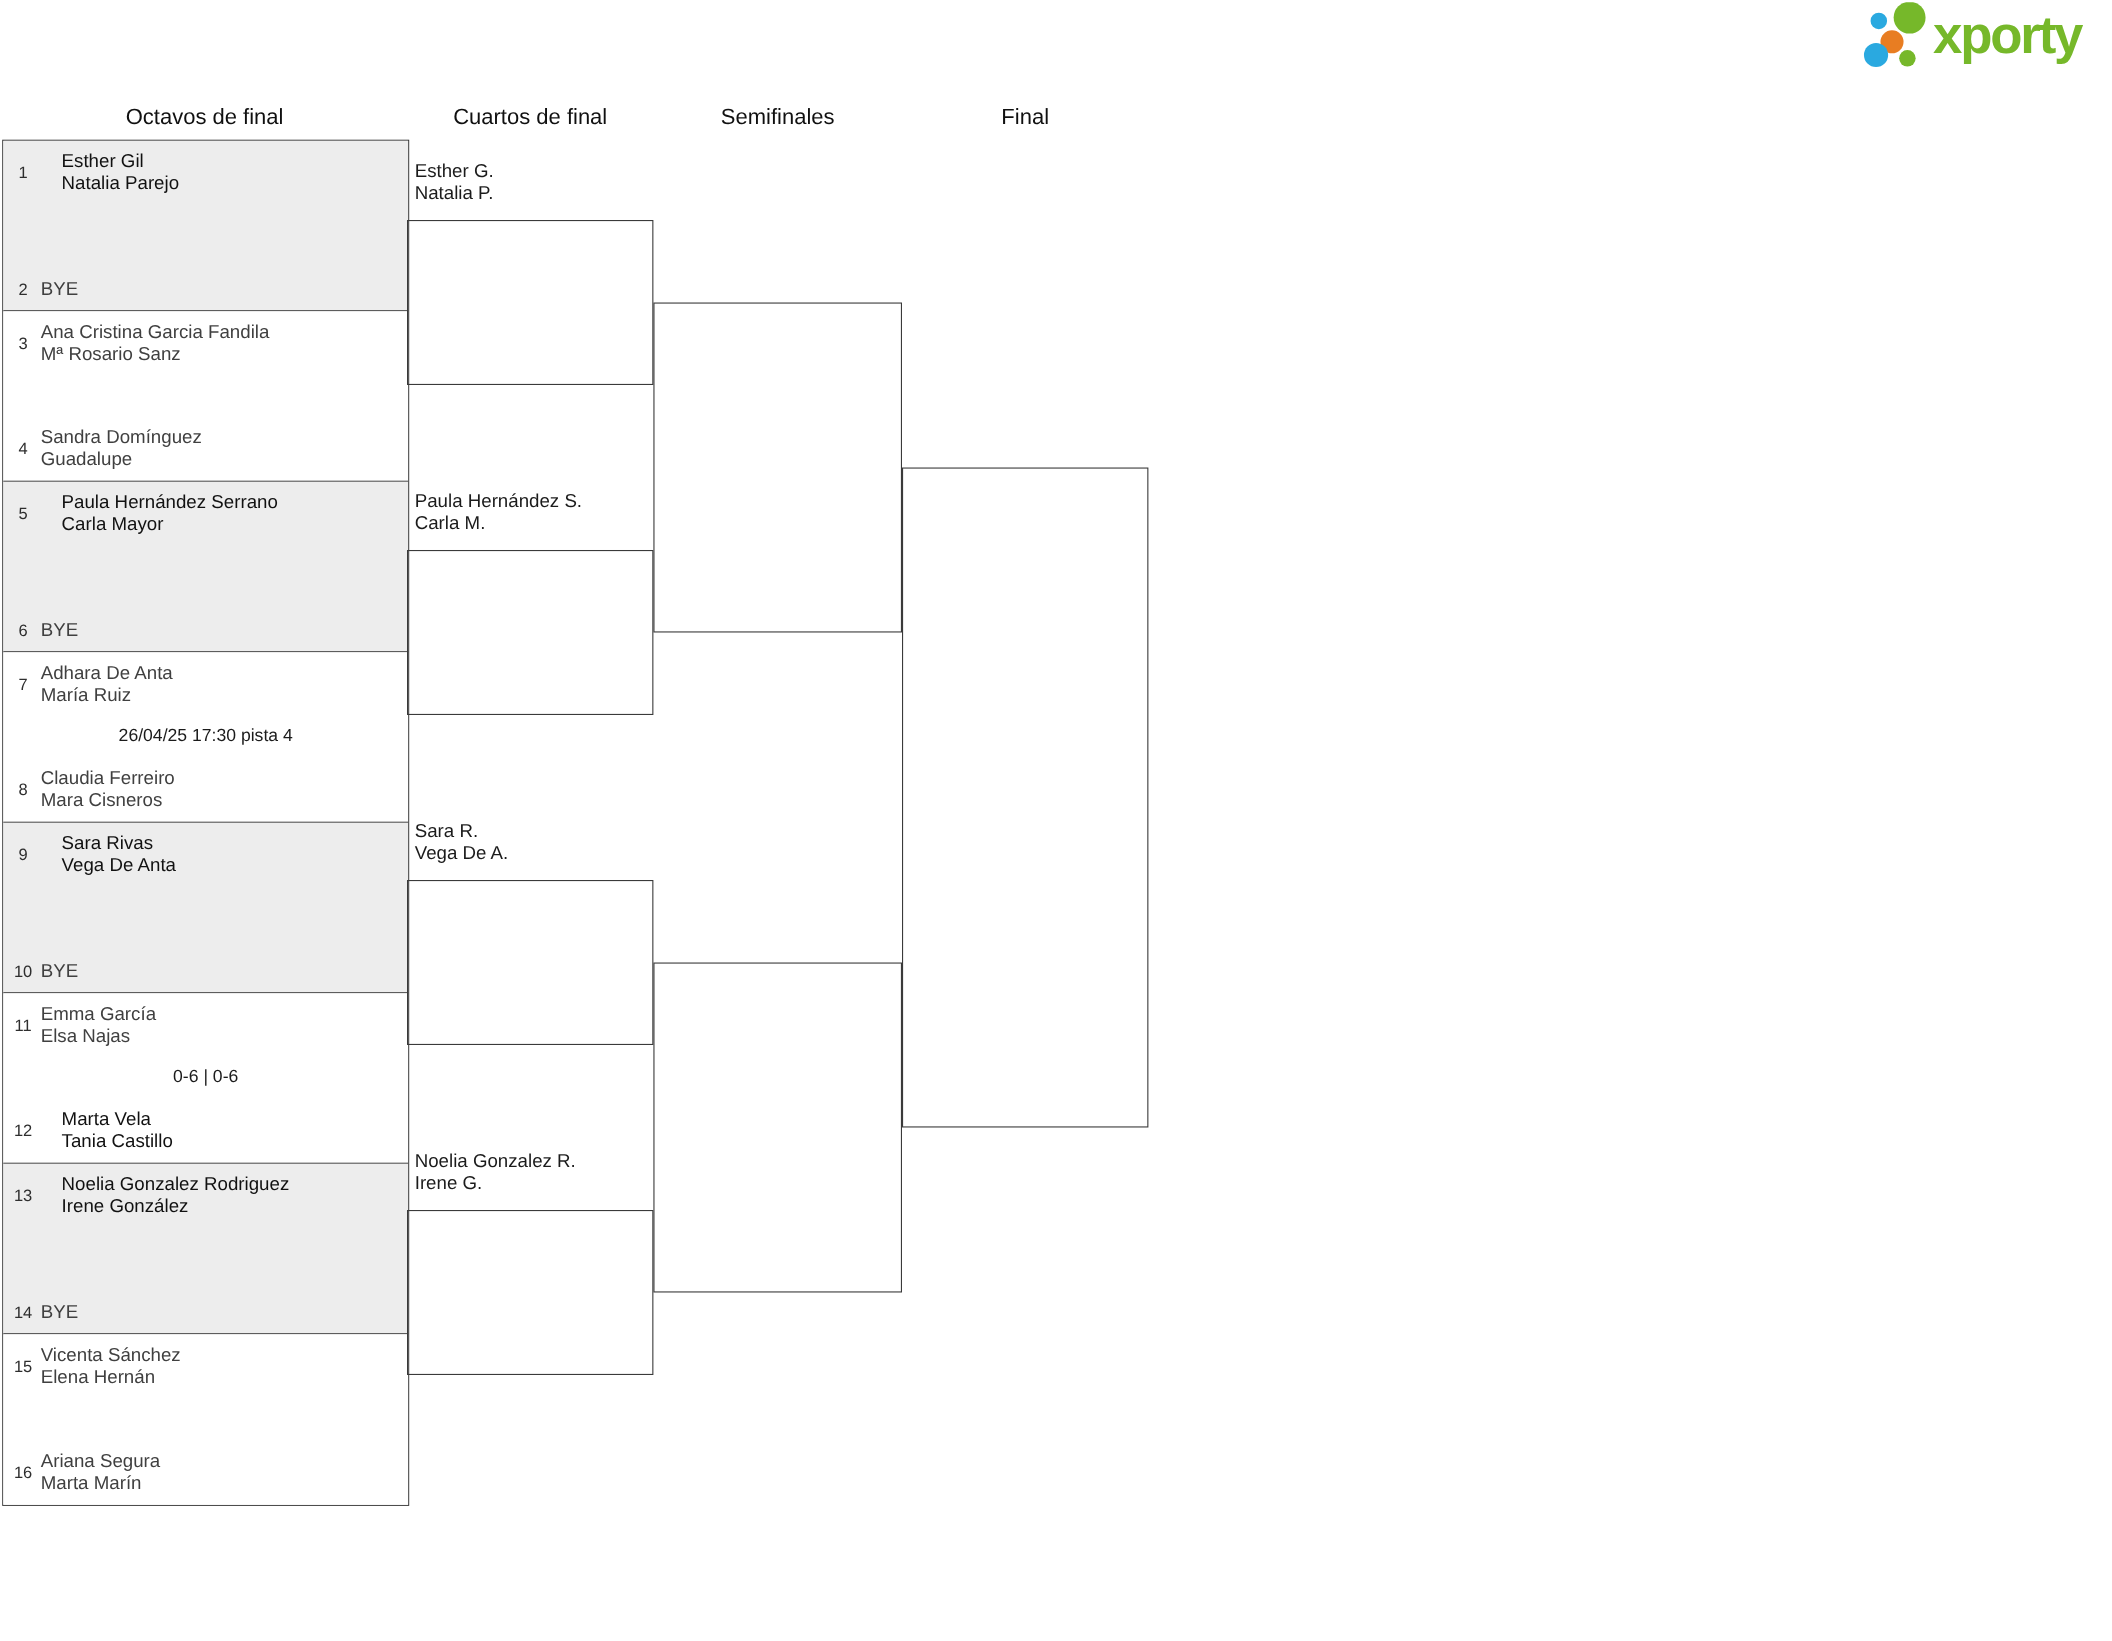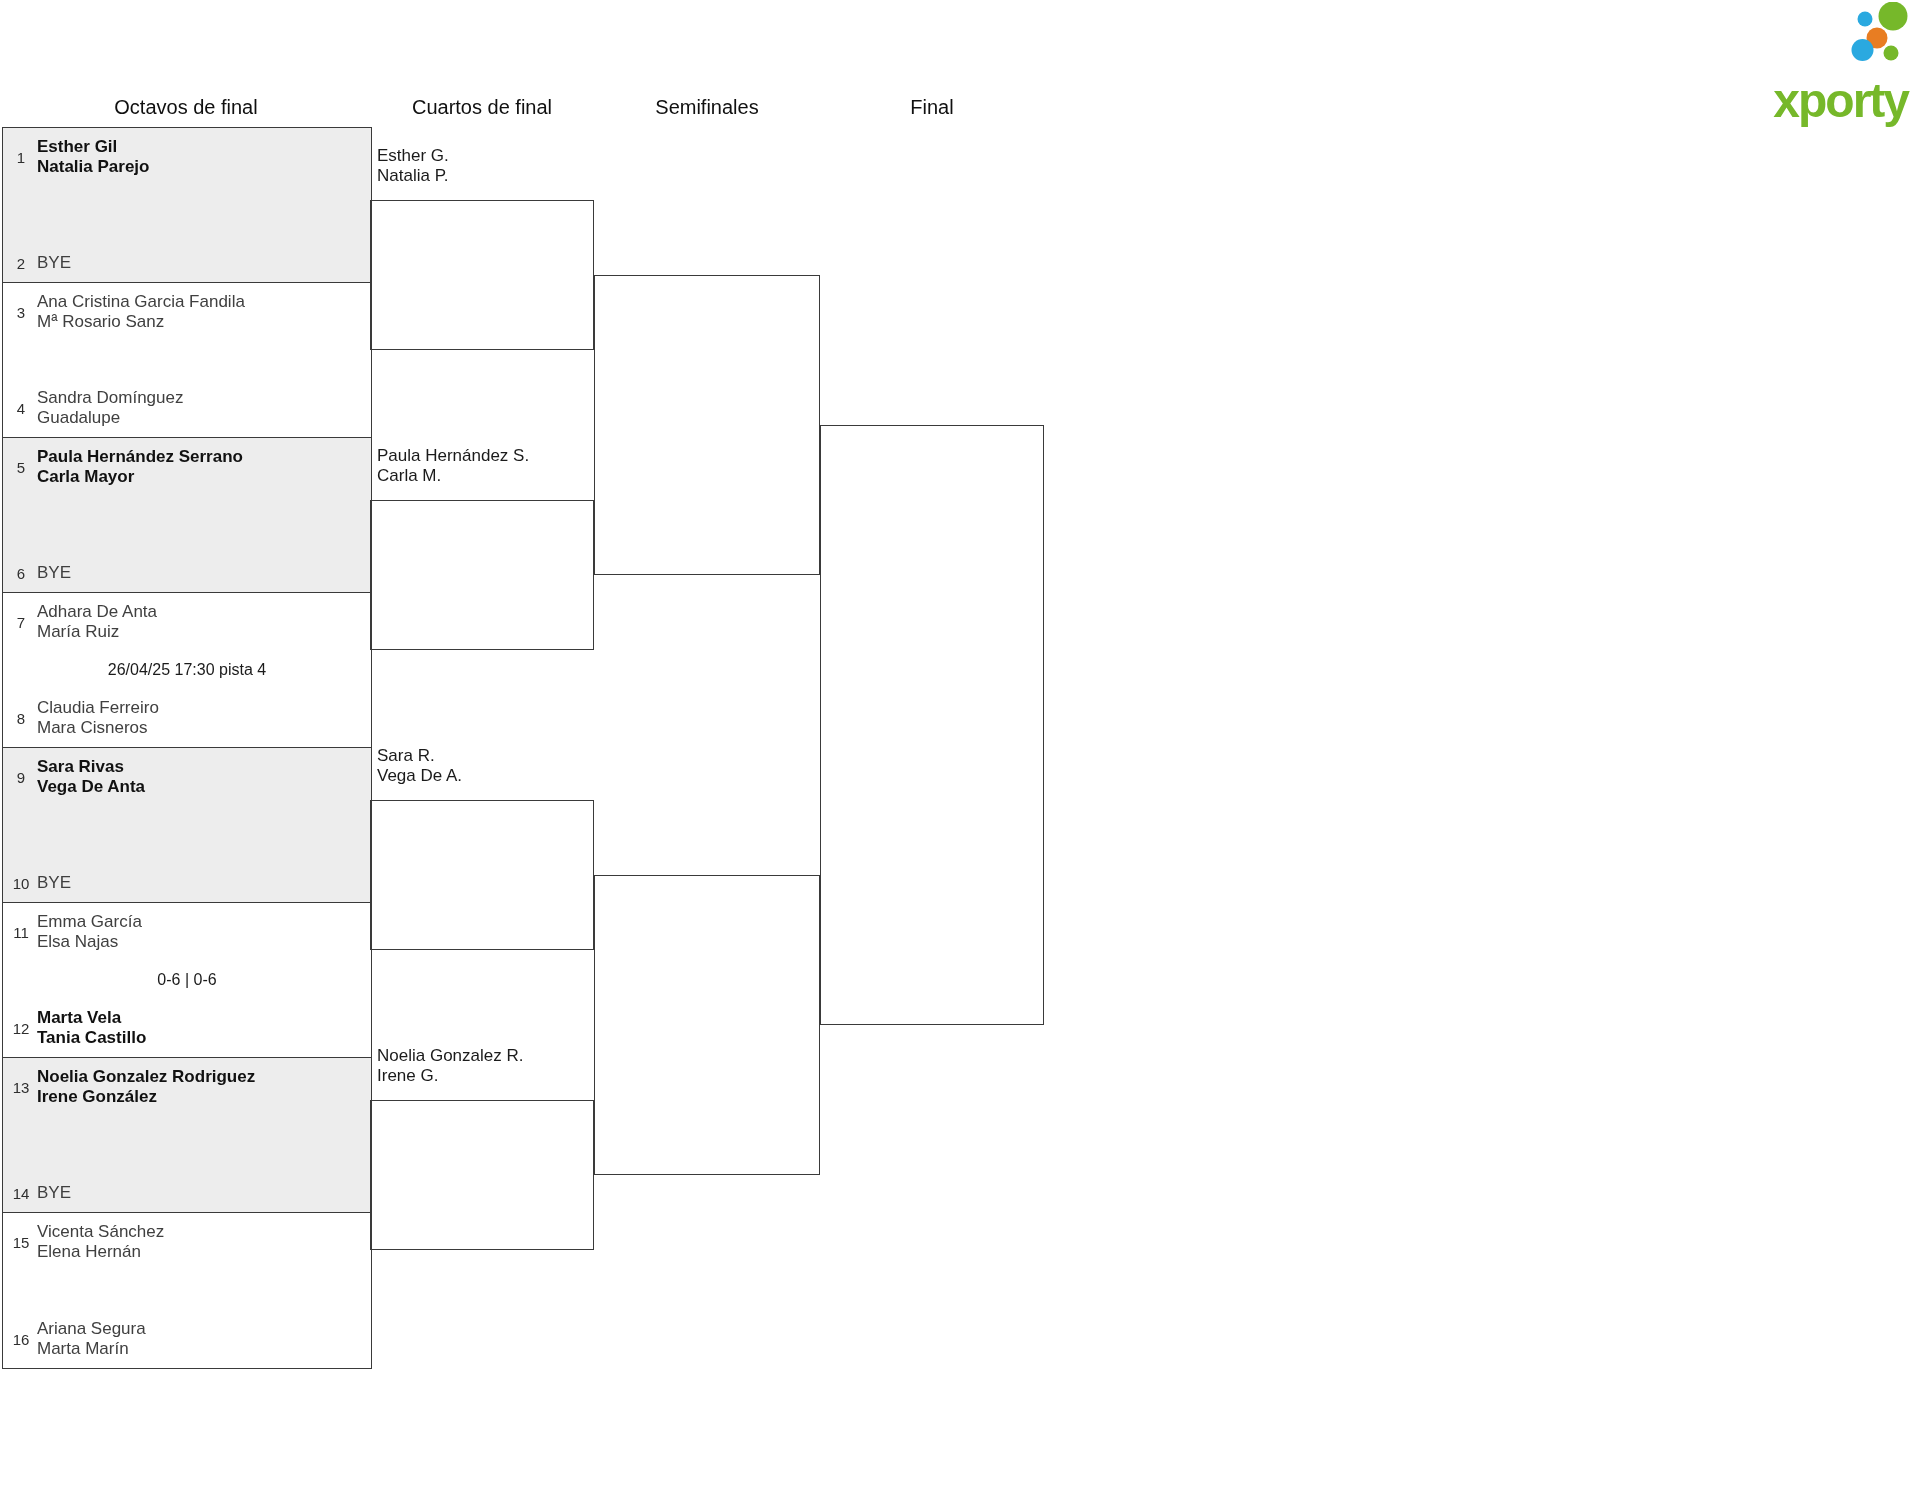--- a/index.html
+++ b/index.html
@@ -3,21 +3,21 @@
 <meta charset="utf-8">
 <style>
   html,body{margin:0;padding:0;background:#fff;}
   .page{position:relative;width:1920px;height:1492px;background:#ffffff;
         font-family:"Liberation Sans",sans-serif;color:#1b1b1b;overflow:hidden;}
 
   
   .titles{position:absolute;left:4px;top:4px;}
   .titles div{font-size:29px;line-height:32px;font-weight:700;color:#101010;}
 
-  .logo{position:absolute;top:2px;right:12px;display:flex;align-items:flex-end;gap:6px;flex-direction:column;}
+  .logo{position:absolute;top:2px;right:28px;display:flex;align-items:flex-start;gap:6px;}
   .logo-word{font-size:48px;font-weight:800;color:#76b82a;letter-spacing:-2px;line-height:62px;}
 
   
   .rh{position:absolute;top:96px;text-align:center;font-size:20px;font-weight:400;color:#101010;}
   .rh.r1{left:2px;width:368px;}
   .rh.r2{left:370px;width:224px;}
   .rh.r3{left:594px;width:226px;}
   .rh.r4{left:820px;width:224px;}
 
   
@@ -26,21 +26,21 @@
   .match:last-child{border-bottom:none;}
   .match.bye{background:#ededed;}
 
   .slot{position:absolute;left:6px;right:4px;display:flex;align-items:center;}
   .slot.top{top:9px;}
   .slot.bot{bottom:9px;}
   .seed{width:24px;flex:0 0 24px;text-align:center;font-size:15px;color:#2e2e2e;}
   .names{display:flex;flex-direction:column;margin-left:4px;}
   .n{font-size:17px;line-height:20px;color:#404040;}
   .n:empty{display:none;}
-  .names.w .n{font-weight:700;color:#111;}
+  .names.w .n{font-weight:400;color:#111;margin-left:19px;}
 
   .note{position:absolute;left:0;right:0;top:50%;transform:translateY(-50%);
         text-align:center;font-size:16px;color:#1b1b1b;}
   .note:empty{display:none;}
 
   
   .rbox{position:absolute;box-sizing:border-box;border:1px solid #3a3a3a;background:transparent;}
 
   
   .adv{position:absolute;left:377px;width:214px;}

